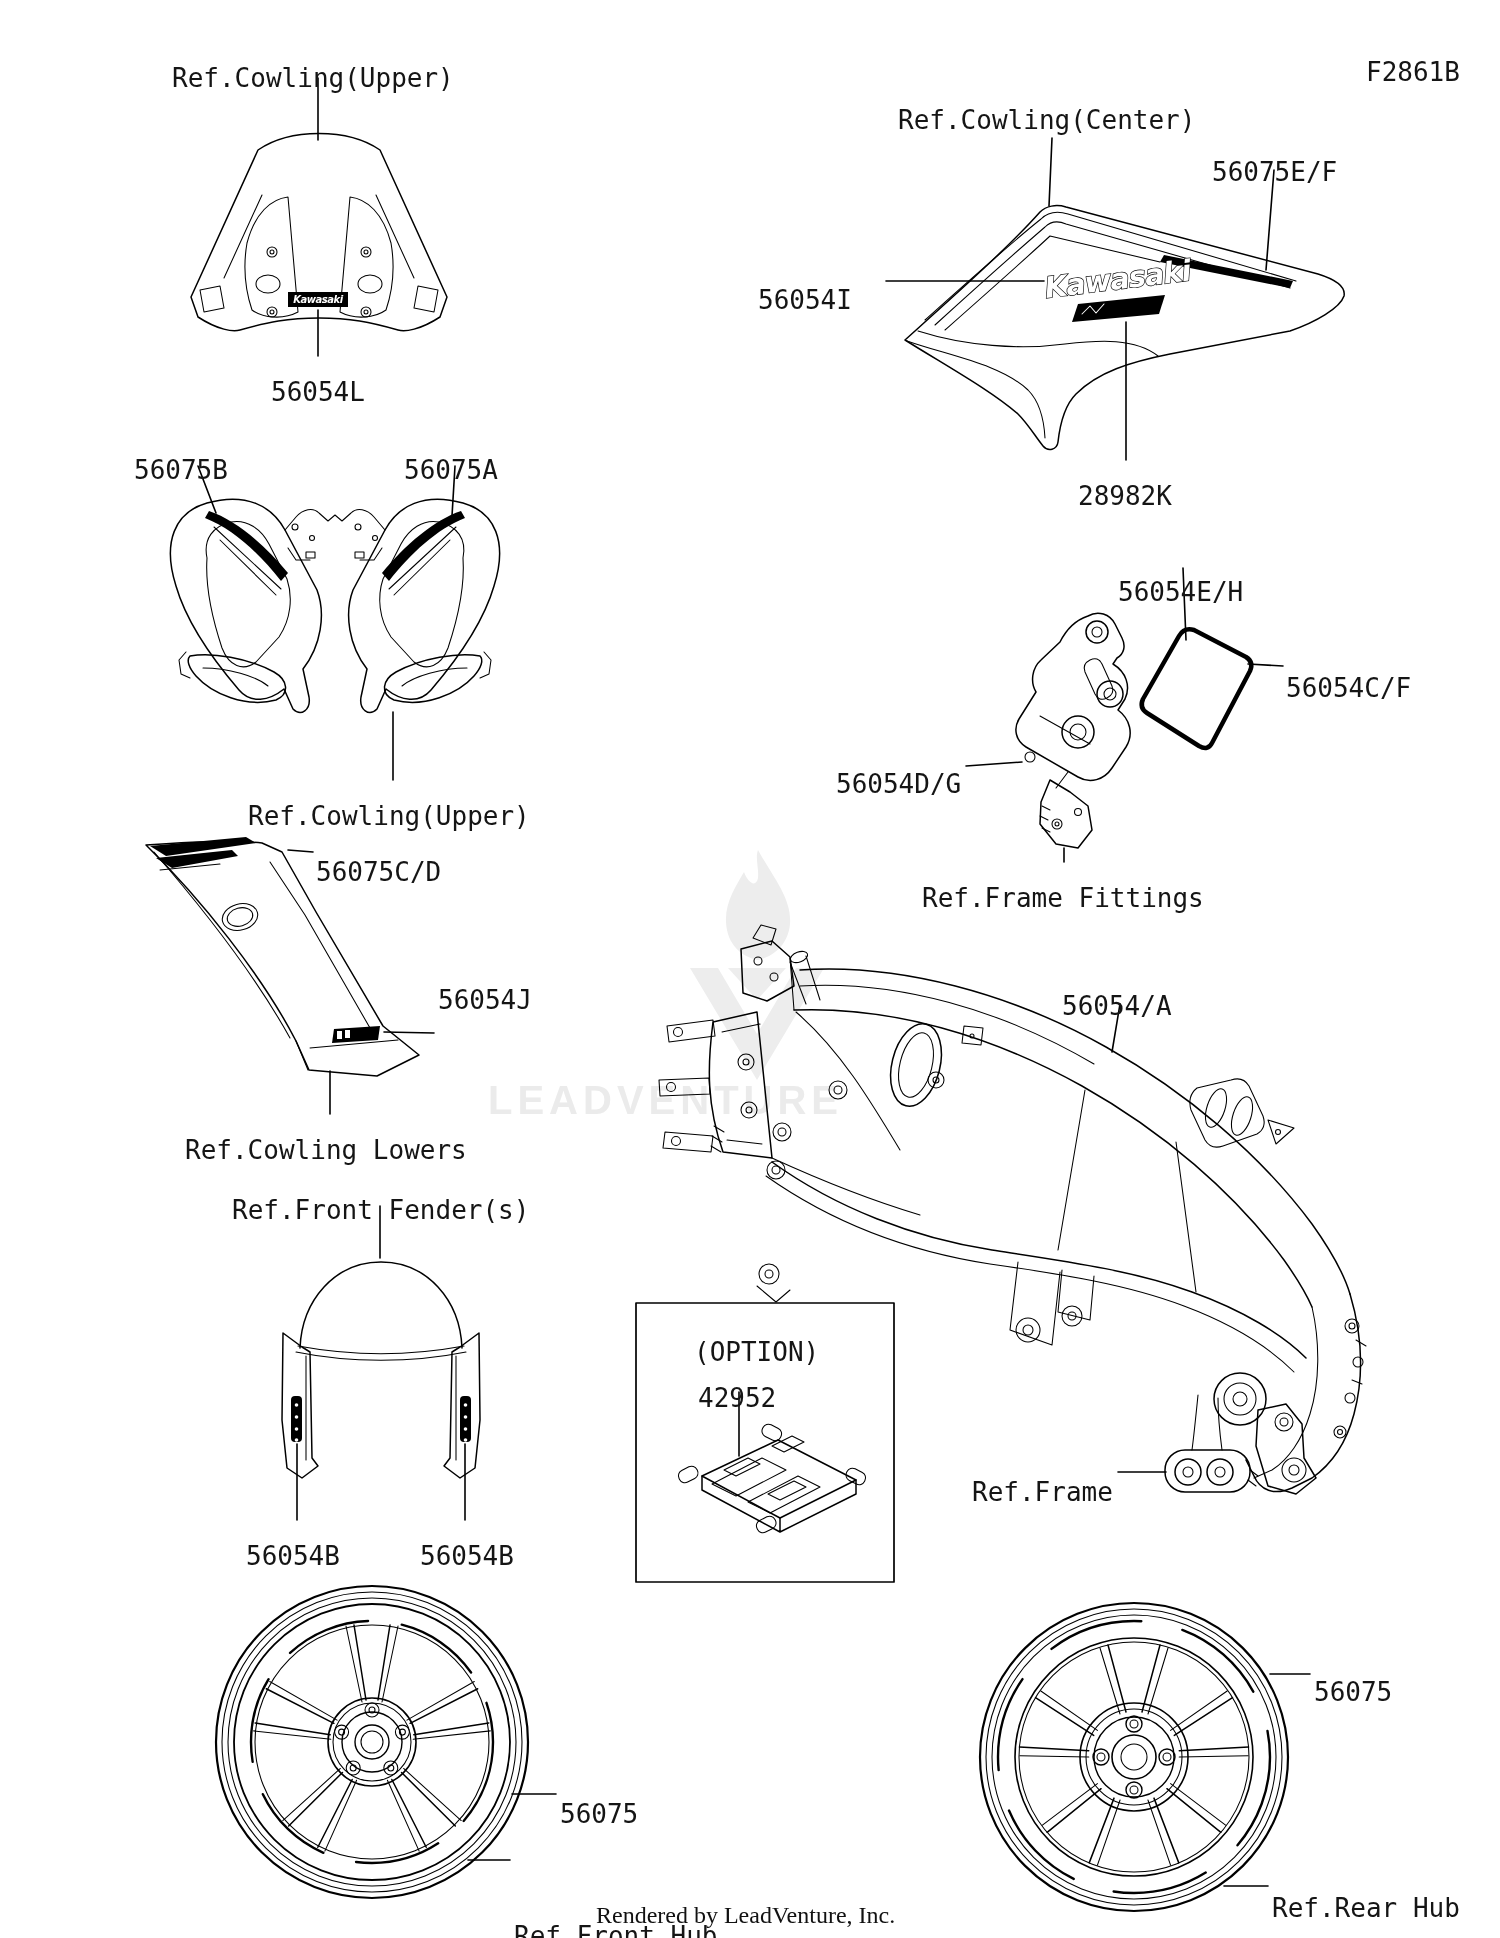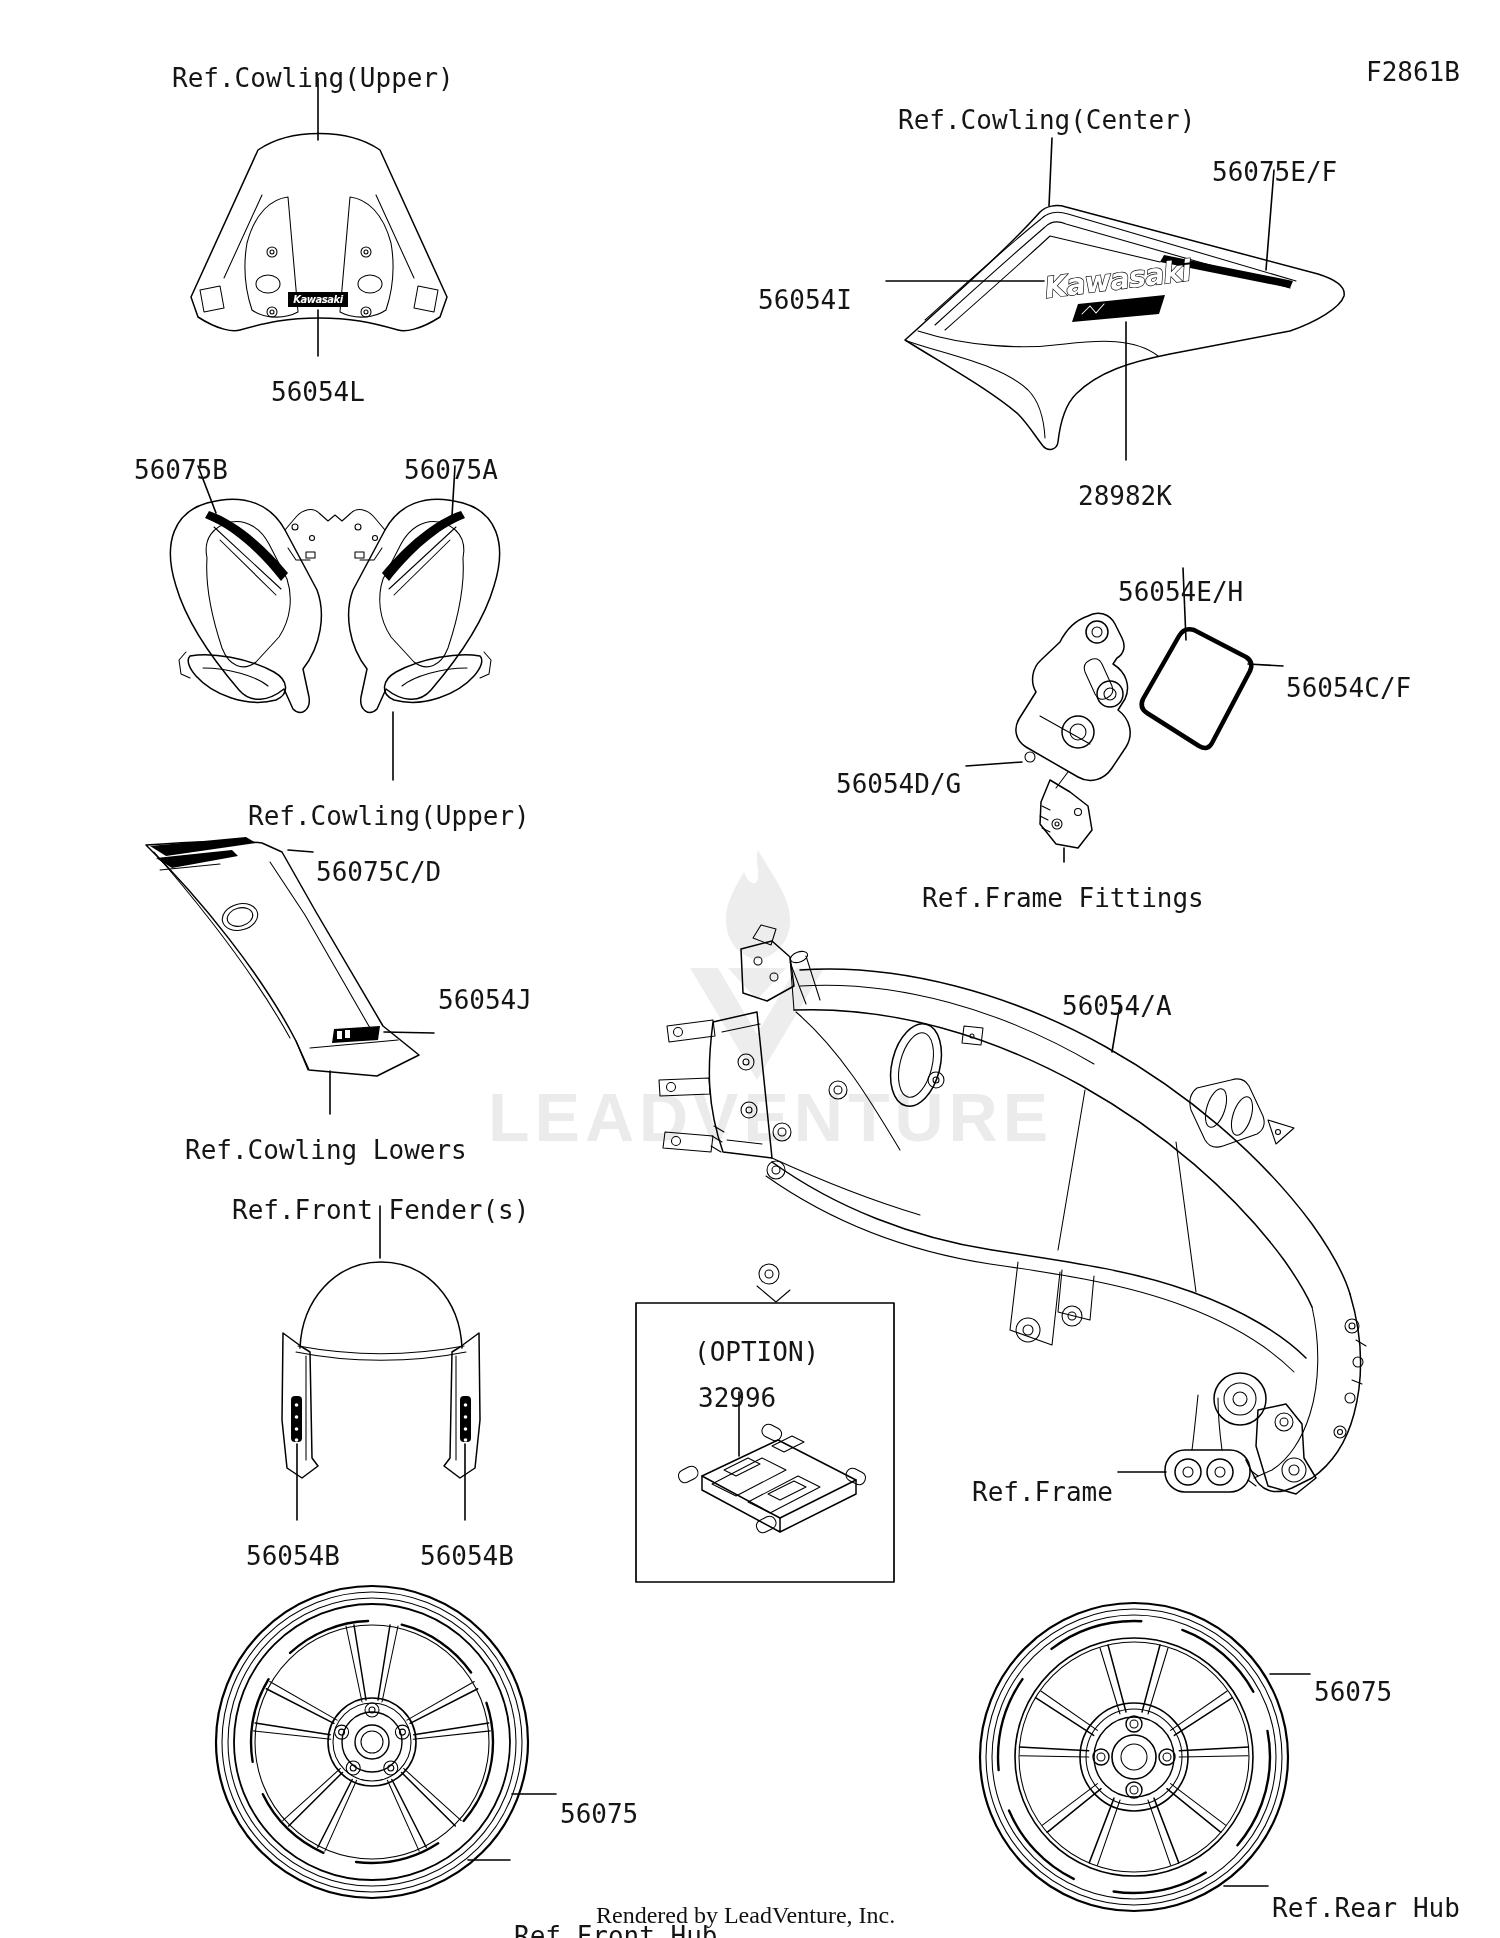--- a/index.html
+++ b/index.html
@@ -10,21 +10,21 @@
   .lbl {
     position:absolute; font-family:"DejaVu Sans Mono", monospace;
     font-size:26px; line-height:28px; color:#151515; white-space:pre;margin-top:20px;
   }
   .footer {
     position:absolute; font-family:Liberation Serif, serif;
     font-size:24px; color:#111; white-space:pre;
   }
   .wmtext {
     position:absolute; font-family:"Liberation Sans", sans-serif;
-    font-weight:bold; font-size:68px; letter-spacing:5px; color:#ebebeb; white-space:pre;
+    font-weight:bold; font-size:40px; letter-spacing:5px; color:#ebebeb; white-space:pre;
   }
   svg#art { position:absolute; left:0; top:0; }
   .art path, .art line, .art circle, .art ellipse, .art rect, .art polyline {
     stroke:#000; fill:none; stroke-width:1.5; stroke-linecap:round; stroke-linejoin:round;
   }
   .art .thin  { stroke-width:1.05; }
   .art .thick { stroke-width:2.2; }
   .art .bold4 { stroke-width:4.5; }
   .art .fillb { fill:#000; stroke:none; }
   .art .wm    { fill:#ededed; stroke:none; }
@@ -417,21 +417,21 @@
   <div class="lbl" style="left:134px;top:436px">56075B</div>
   <div class="lbl" style="left:404px;top:436px">56075A</div>
   <div class="lbl" style="left:248px;top:782px">Ref.Cowling(Upper)</div>
   <div class="lbl" style="left:316px;top:838px">56075C/D</div>
   <div class="lbl" style="left:438px;top:966px">56054J</div>
   <div class="lbl" style="left:185px;top:1116px">Ref.Cowling Lowers</div>
   <div class="lbl" style="left:232px;top:1176px">Ref.Front Fender(s)</div>
   <div class="lbl" style="left:246px;top:1522px">56054B</div>
   <div class="lbl" style="left:420px;top:1522px">56054B</div>
   <div class="lbl" style="left:694px;top:1318px">(OPTION)</div>
-  <div class="lbl" style="left:698px;top:1364px">32996</div>
+  <div class="lbl" style="left:698px;top:1364px">42952</div>
   <div class="lbl" style="left:1118px;top:558px">56054E/H</div>
   <div class="lbl" style="left:1286px;top:654px">56054C/F</div>
   <div class="lbl" style="left:836px;top:750px">56054D/G</div>
   <div class="lbl" style="left:922px;top:864px">Ref.Frame Fittings</div>
   <div class="lbl" style="left:1062px;top:972px">56054/A</div>
   <div class="lbl" style="left:972px;top:1458px">Ref.Frame</div>
   <div class="lbl" style="left:560px;top:1780px">56075</div>
   <div class="lbl" style="left:514px;top:1902px">Ref.Front Hub</div>
   <div class="lbl" style="left:1314px;top:1658px">56075</div>
   <div class="lbl" style="left:1272px;top:1874px">Ref.Rear Hub</div>

